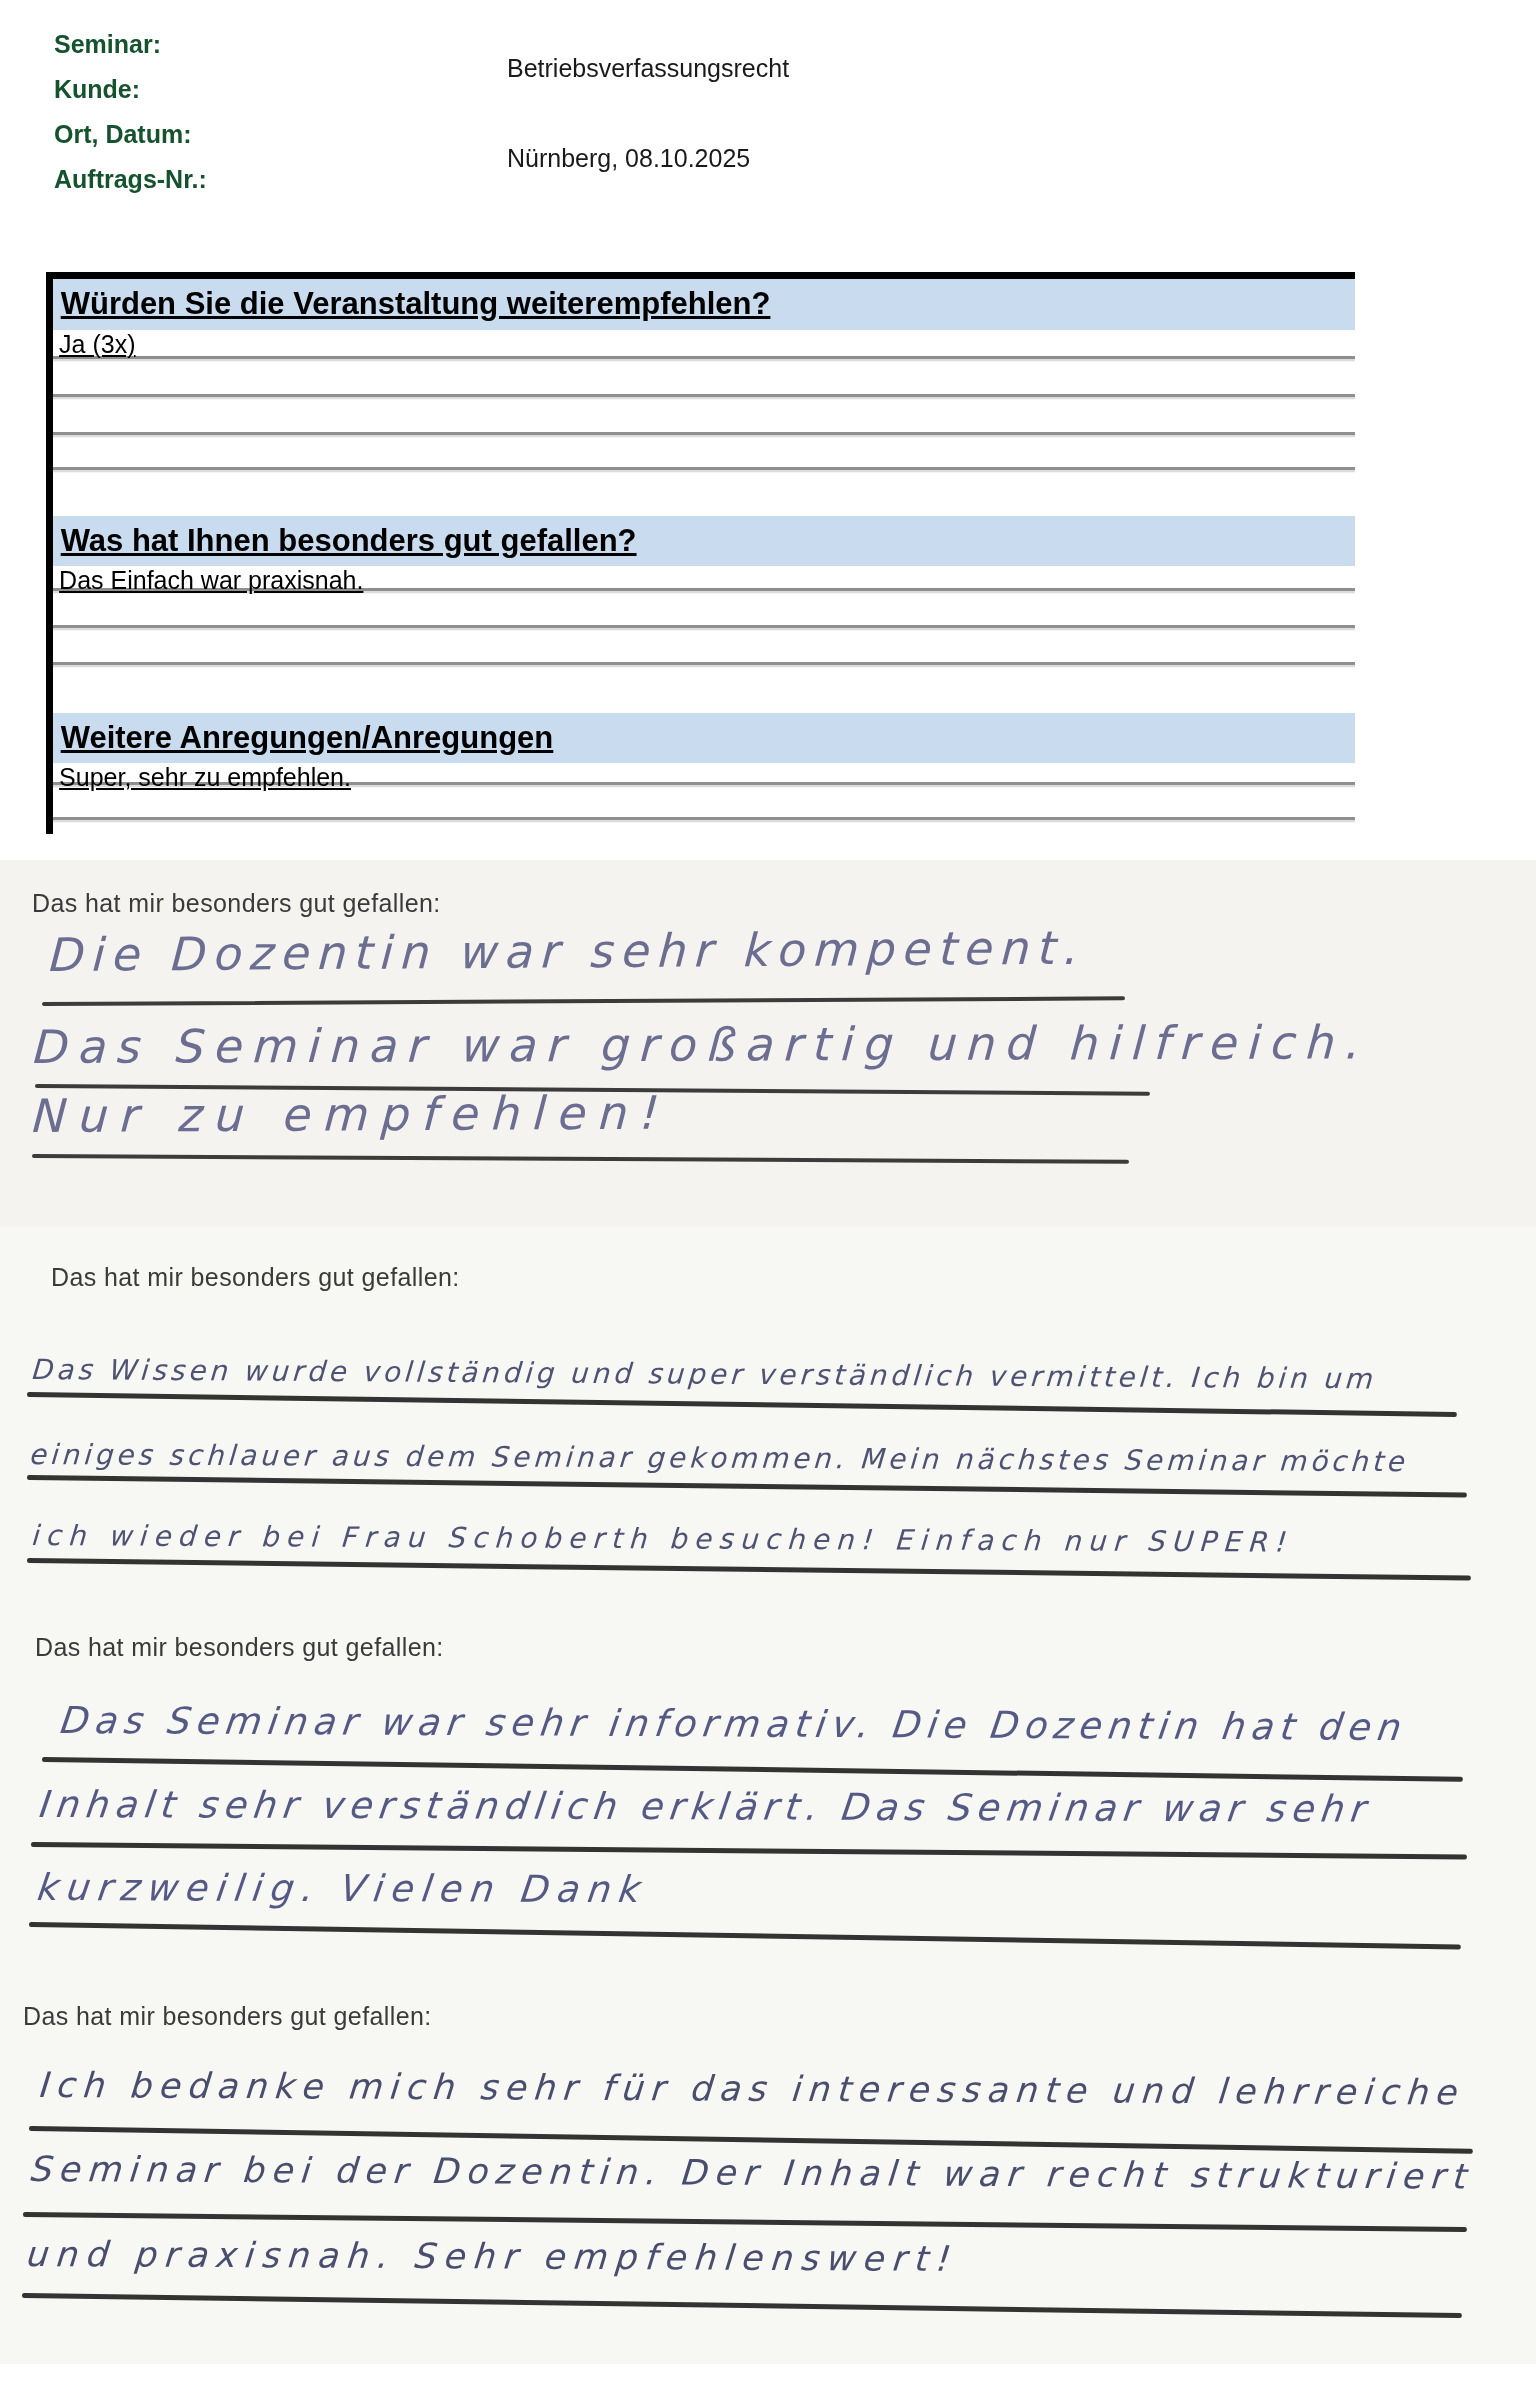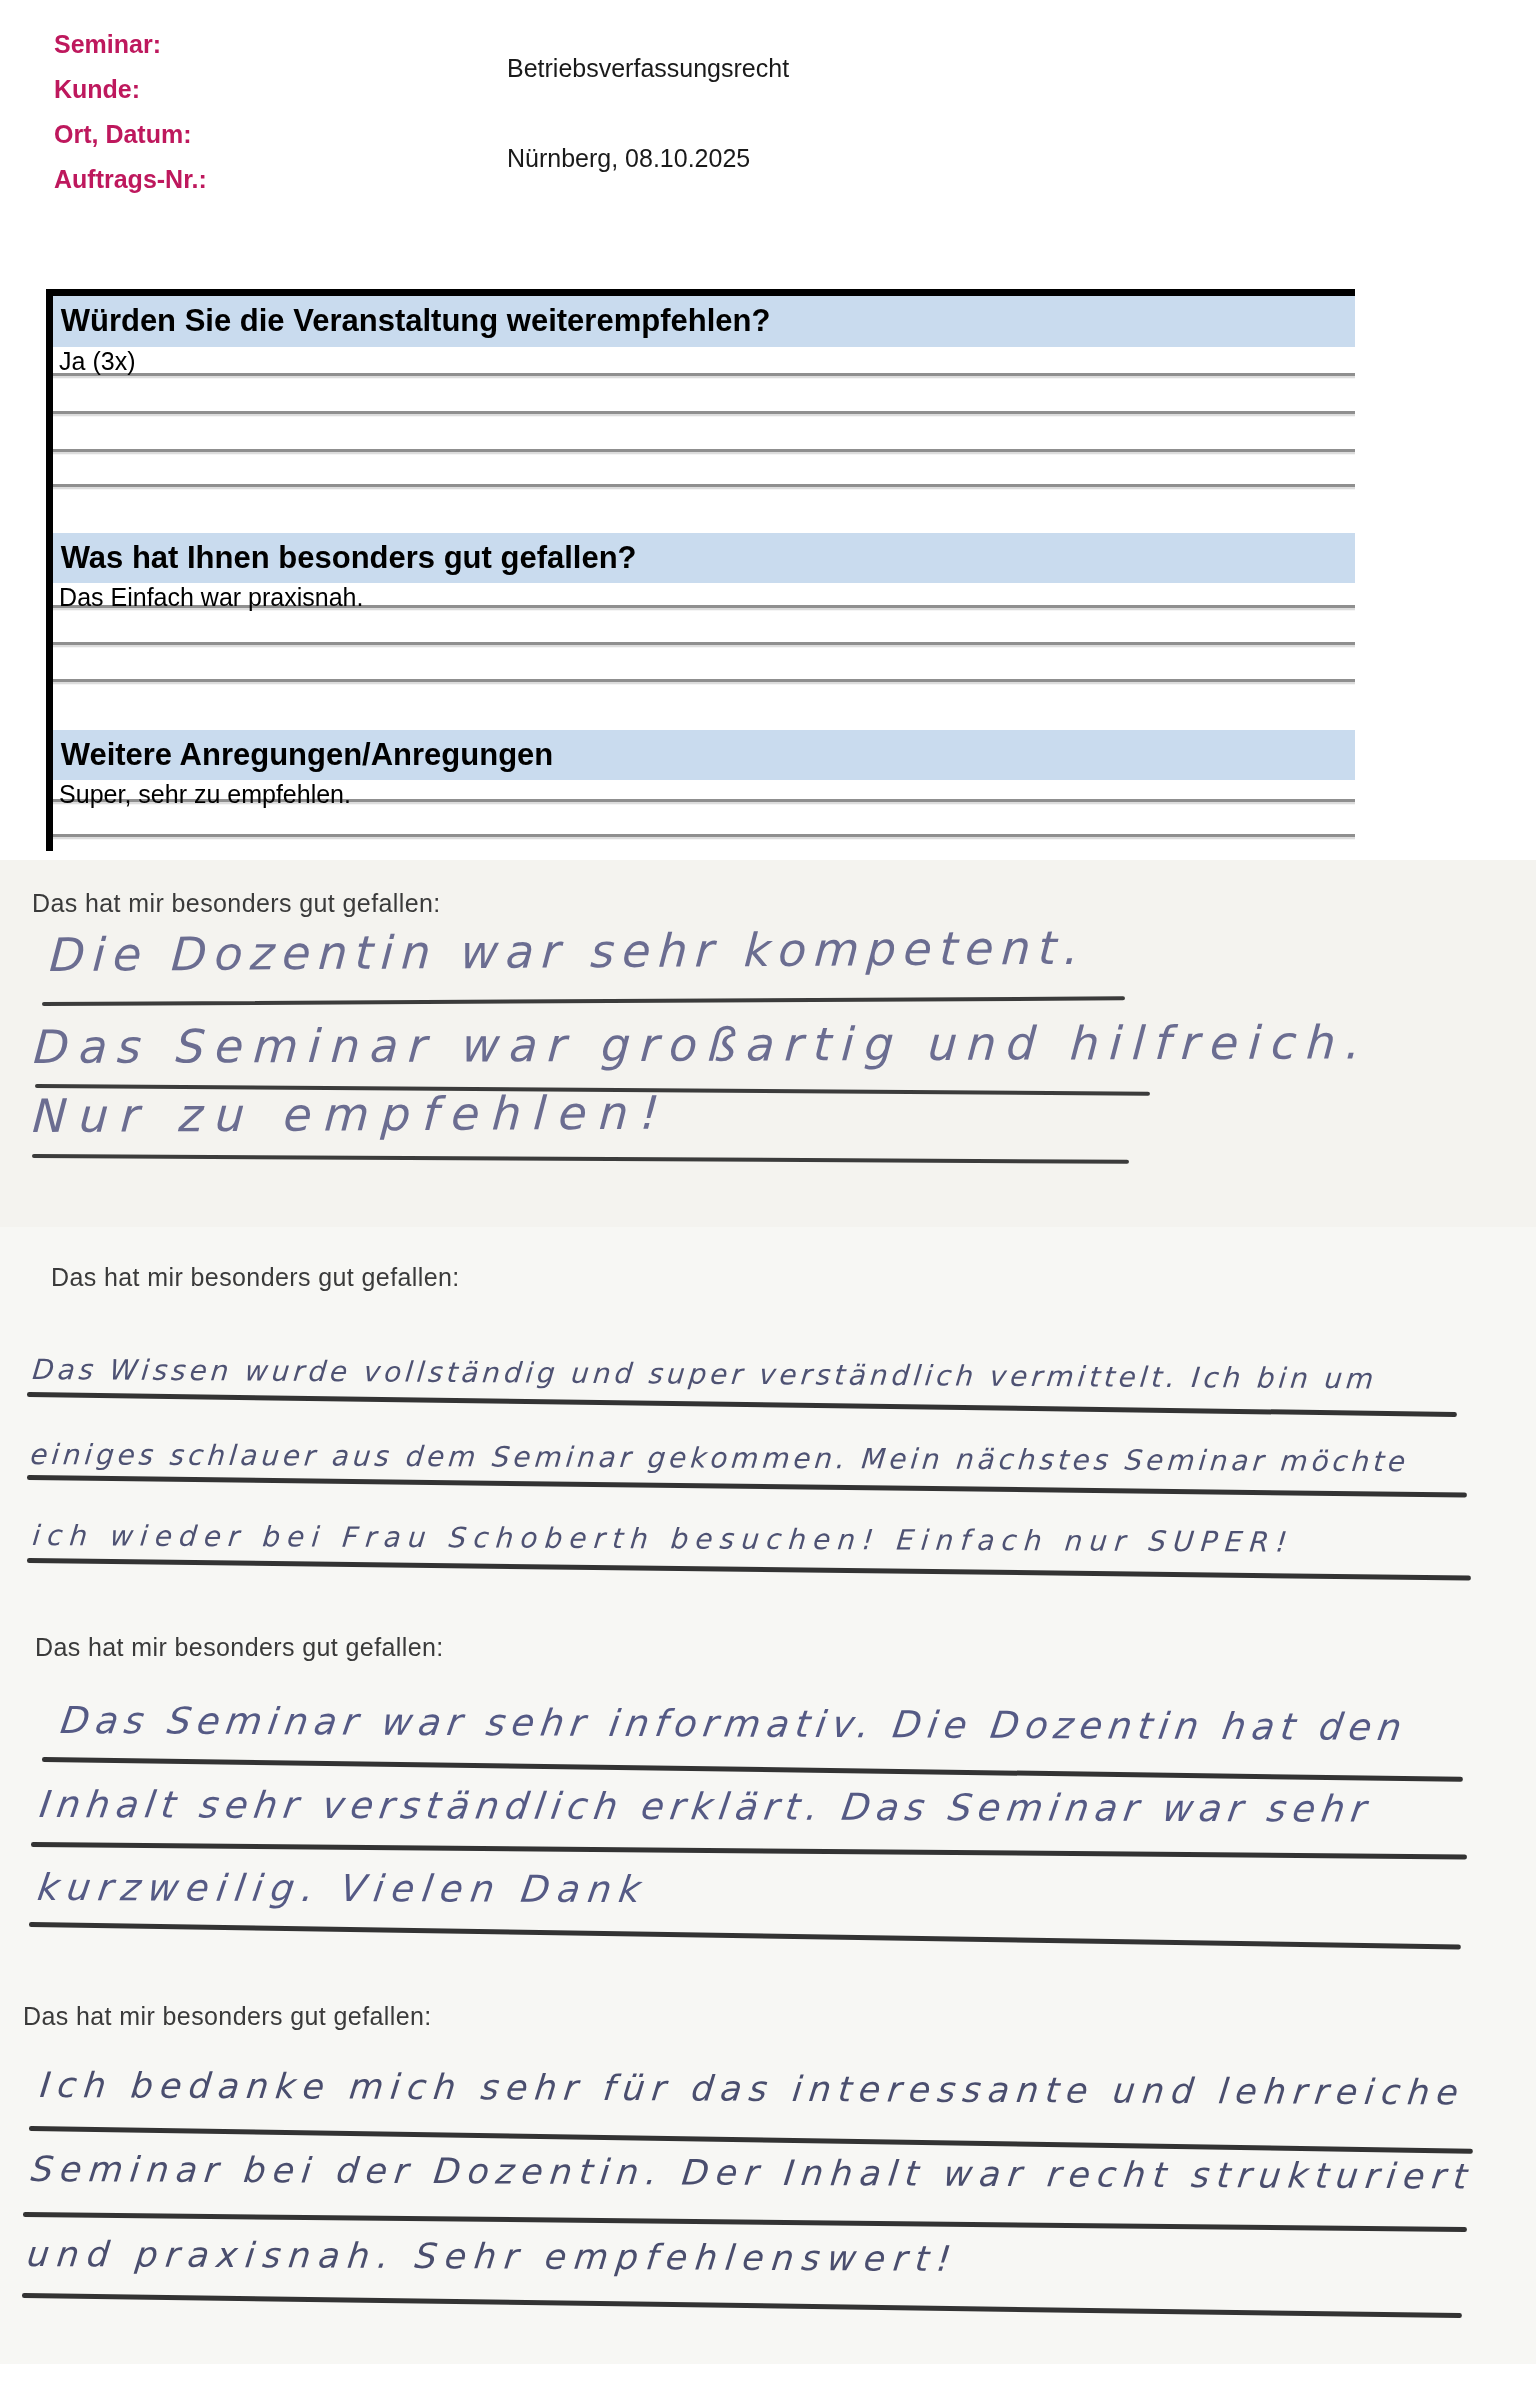--- a/index.html
+++ b/index.html
@@ -3,26 +3,26 @@
 <meta charset="utf-8">
 <style>
   html,body{margin:0;padding:0;background:#ffffff;}
   #page{
     position:relative;width:1536px;height:2389px;background:#ffffff;overflow:hidden;
     font-family:"Liberation Sans","DejaVu Sans",sans-serif;color:#000;
   }
   
   .form{position:absolute;left:54px;top:21.5px;width:1075px;}
   .frow{display:flex;height:45px;align-items:center;}
-  .flabel{width:453px;font-weight:bold;font-size:25px;color:#be185d;}
+  .flabel{width:453px;font-weight:bold;font-size:25px;color:#14532d;}
   .fvalue{font-size:25px;color:#1a1a1a;margin-top:48px;}
   
   .qtable{
-    position:absolute;left:46px;top:289px;width:1302px;
-    border-top:7.7px solid #000;border-left:7.7px solid #000;
+    position:absolute;left:46px;top:272px;width:1302px;
+    border-top:7.7px solid #000;border-left:7.7px solid #000;text-decoration:underline;
   }
   .qheader{
     height:43px;background:#c9dbee;font-weight:bold;font-size:31px;
     padding:3.8px 0 3.8px 7.7px;display:flex;align-items:center;color:#000;
   }
   .arow{
     font-size:25px;padding-left:6.1px;display:flex;align-items:flex-start;
     border-bottom:3.1px solid #8f8f8f;box-shadow:0 2.3px 0 #dcdcdc;
   }
   .erow{border-bottom:3.1px solid #8f8f8f;box-shadow:0 2.3px 0 #dcdcdc;}

